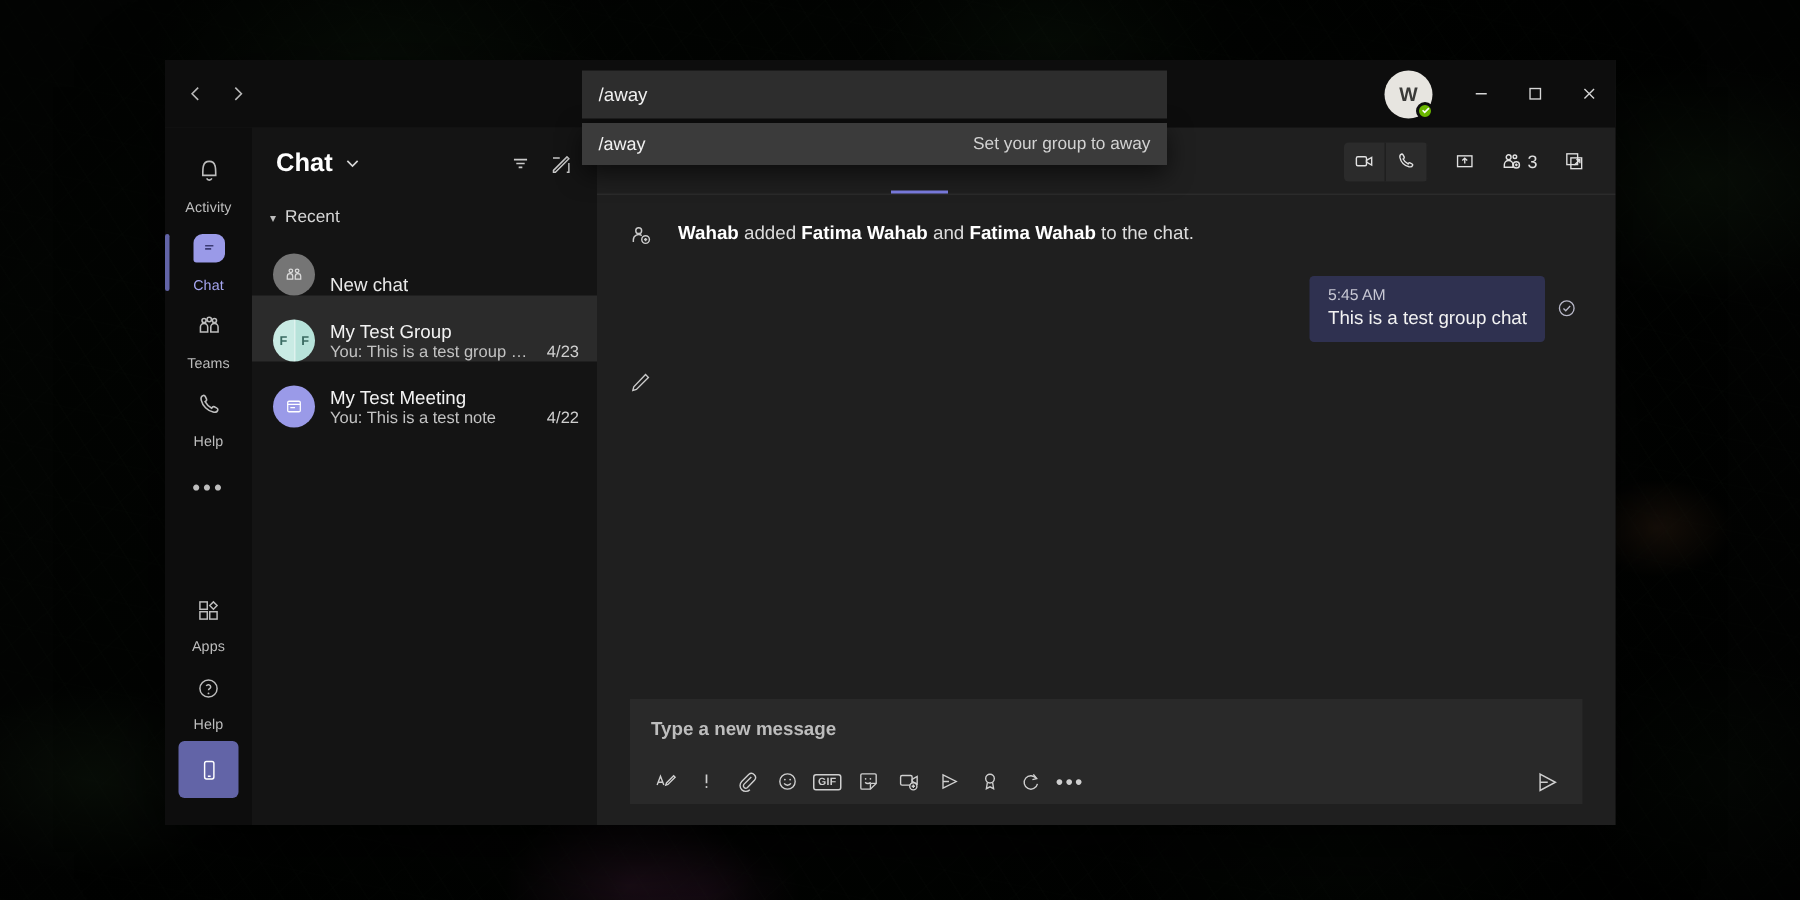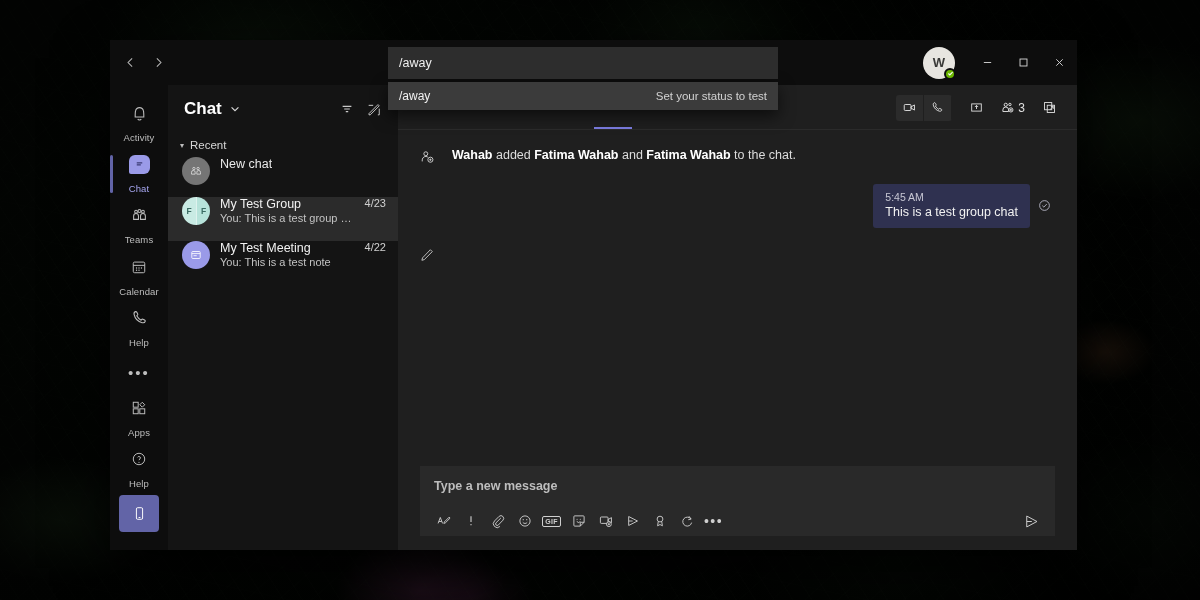--- a/index.html
+++ b/index.html
@@ -151,21 +151,21 @@
     color: #c9c9c9; cursor: pointer;
   }
 
   .recent-row {
     display: flex; align-items: center; gap: 6px;
     padding: 6px 0 6px 12px; color: #d6d6d6; font-size: 11.5px; cursor: pointer;
   }
   .recent-caret { font-size: 8px; color: #bcbcbc; }
 
   .chat-row {
-    display: flex; align-items: flex-start; gap: 10px;
+    display: flex; align-items: flex-end; gap: 10px;
     height: 44px; padding: 0 12px 0 14px; cursor: pointer;
   }
   .chat-row.selected { background: #2b2b2b; }
   .chat-row.newchat { height: 40px; }
   .avatar-sm {
     width: 28px; height: 28px; border-radius: 50%; flex: none;
     display: flex; align-items: center; justify-content: center;
     font-size: 9px; font-weight: 600; overflow: hidden; position: relative;
   }
   .avatar-newchat { background: #757575; color: #dcdcdc; }
@@ -295,21 +295,21 @@
           </svg>
       </div>
     </div>
   </div>
 
   <div id="command-bar">
     <input class="cmd-input" type="text" value="/away" style="">
     <div class="cmd-dropdown">
       <div class="cmd-item">
         <span class="cmd-item-label">/away</span>
-        <span class="cmd-item-desc">Set your status to test</span>
+        <span class="cmd-item-desc">Set your group to away</span>
       </div>
     </div>
   </div>
 
   <div class="body-row">
 
     <div class="rail">
 
       <div class="rail-item">
         <span class="badge-icon">
@@ -338,34 +338,20 @@
             <circle cx="7" cy="6.6" r="1.6"></circle>
               <circle cx="11" cy="5.8" r="1.7"></circle>
               <circle cx="15" cy="6.6" r="1.6"></circle>
             <path d="M4.2 15.5 V11.6 a2.8 2.8 0 0 1 5.6 0 V15.5 Z"></path>
             <path d="M12.2 15.5 V11.6 a2.8 2.8 0 0 1 5.6 0 V15.5 Z"></path>
           </svg>
         </span>
         <span class="rail-label">Teams</span>
       </div>
 
-      <div class="rail-item">
-        <span class="badge-icon">
-          <svg viewBox="0 0 22 22" width="18" height="18" fill="none" stroke="currentColor" stroke-width="1.2">
-            <rect x="4" y="5" width="14" height="13" rx="1.6"></rect>
-            <path d="M4 9 H18"></path>
-            <circle cx="8" cy="12.2" r=".85" fill="currentColor" stroke="none"></circle>
-            <circle cx="11" cy="12.2" r=".85" fill="currentColor" stroke="none"></circle>
-            <circle cx="14" cy="12.2" r=".85" fill="currentColor" stroke="none"></circle>
-            <circle cx="8" cy="15" r=".85" fill="currentColor" stroke="none"></circle>
-            <circle cx="11" cy="15" r=".85" fill="currentColor" stroke="none"></circle>
-          </svg>
-        </span>
-        <span class="rail-label">Calendar</span>
-      </div>
 
       <div class="rail-item">
         <span class="badge-icon">
           <svg viewBox="0 0 22 22" width="19" height="19" fill="none" stroke="currentColor" stroke-width="1.25">
             <path d="M6.4 4.2 C5 4.6 4.4 6 4.8 7.8 C5.8 12.2 9.6 16 14 17 C15.8 17.4 17.2 16.8 17.6 15.4 C17.8 14.7 17.5 14.3 16.9 14 L14.9 13 C14.3 12.7 13.8 12.9 13.4 13.4 L12.9 14.1 C11 13.1 8.8 10.9 7.8 9 L8.5 8.5 C9 8.1 9.2 7.6 8.9 7 L7.9 5 C7.6 4.4 7.1 4 6.4 4.2 Z"></path>
           </svg>
         </span>
         <span class="rail-label">Help</span>
       </div>
 

